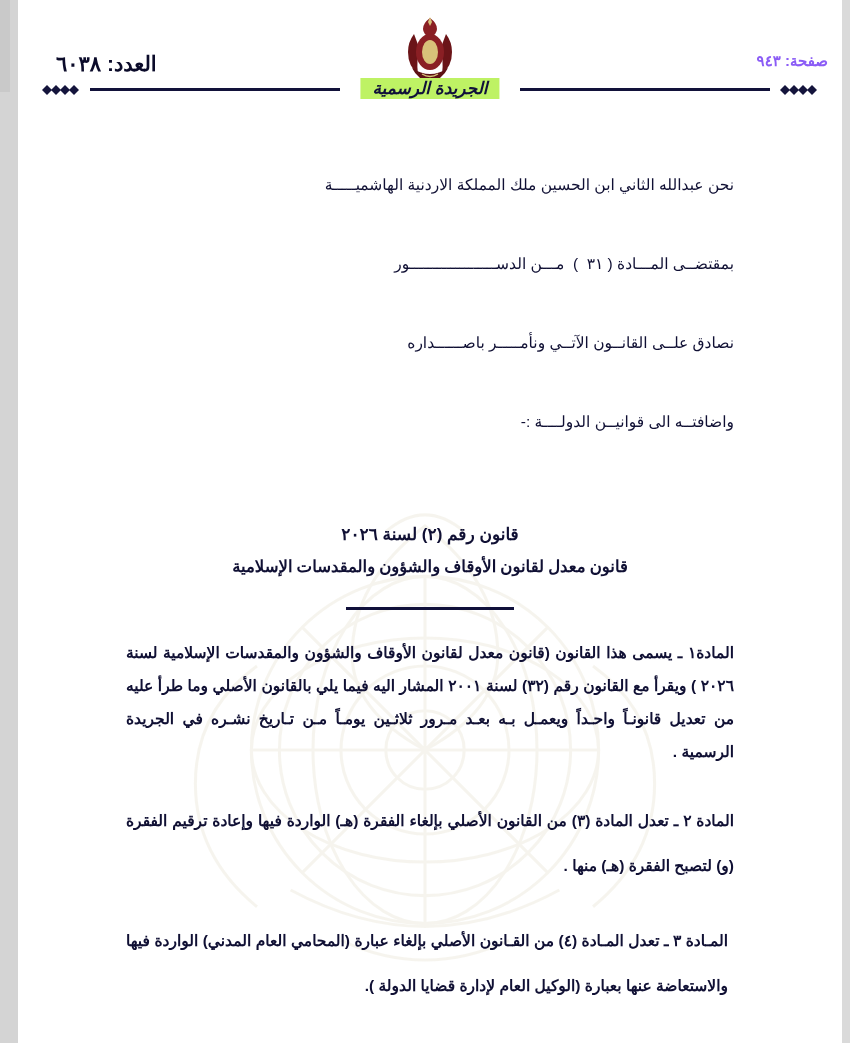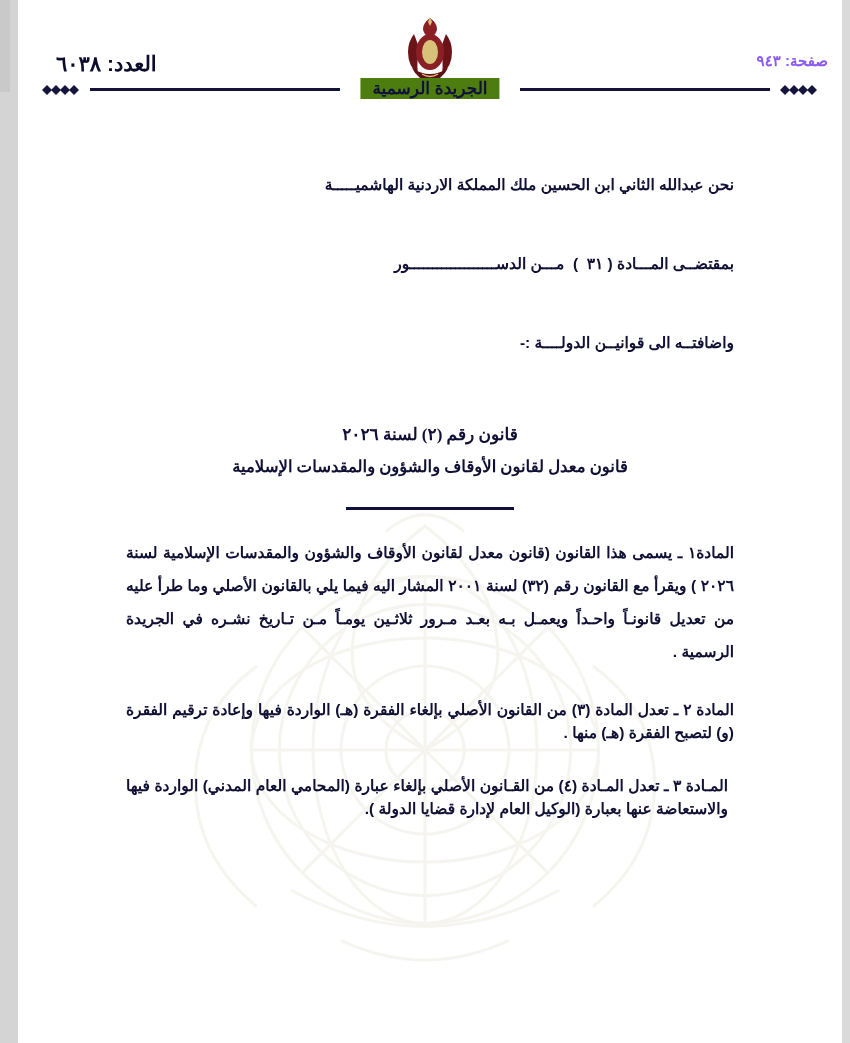--- a/index.html
+++ b/index.html
@@ -111,22 +111,23 @@
   .rule-line.right { right: 72px; width: 250px; }
   .rule-line.left  { left: 72px;  width: 250px; }
   .rule-title {
     position: absolute;
     left: 50%;
     top: 0;
     transform: translateX(-50%);
     font-size: 17px;
     font-weight: bold;
     color: #10103a;
-    background: #4d7c0f;
+    background: #bef264;
     padding: 0 12px;
+    font-style: italic;
   }
   .knot {
     position: absolute;
     top: 3px;
     width: 42px;
     height: 18px;
   }
   .knot.right { right: 22px; }
   .knot.left  { left: 22px; }
   .knot svg { width: 100%; height: 100%; display: block; }
@@ -137,54 +138,53 @@
     top: 112px;
     left: 18px;
     right: 8px;
     bottom: 0;
     padding: 8px 108px 0 108px;
     box-sizing: border-box;
     color: #101034;
   }
   .preamble {
     font-size: 15.5px;
-    font-weight: bold;
+    font-weight: normal;
     line-height: 26px;
     text-align: right;
     white-space: pre-wrap;
   }
   .preamble div { margin-bottom: 1px; }
 
   .law-no {
-    margin-top: 15px;
+    margin-top: 36px;
     text-align: center;
     font-size: 17px;
     font-weight: bold;
     letter-spacing: 0.5px;
-    font-family: Liberation Serif, serif;
   }
   .law-title {
     margin-top: 12px;
     text-align: center;
     font-size: 16.5px;
     font-weight: bold;
     font-family: Liberation Serif, serif;
   }
   .sep {
     width: 168px;
     height: 3px;
     background: #10103a;
     margin: 30px auto 0 auto;
   }
 
   .article {
     margin-top: 26px;
     font-size: 15.5px;
     font-weight: bold;
-    line-height: 23px;
+    line-height: 45px;
     text-align: justify;
     text-align-last: right;
   }
   .article.a1 { line-height: 33px; }
   .article.a2 { margin-top: 30px; }
   .article.a3 { margin-top: 30px; padding-right: 6px; }
 </style>
 </head>
 <body>
 
@@ -256,20 +256,21 @@
         </svg>
       </div>
     </div>
   </div>
 
   <div class="content">
 
     <div class="preamble">
       <div>نحن عبدالله الثاني ابن الحسين ملك المملكة الاردنية الهاشميـــــة</div>
       <div>بمقتضــى المـــادة ( ٣١  )  مـــن الدســـــــــــــــــــور</div>
+      <div>نصادق علــى القانــون الآتــي ونأمـــــر باصــــــداره</div>
       <div>واضافتــه الى قوانيــن الدولــــة :-</div>
     </div>
 
     <div class="law-no">قانون رقم (٢) لسنة ٢٠٢٦</div>
     <div class="law-title">قانون معدل لقانون الأوقاف والشؤون والمقدسات الإسلامية</div>
 
     <div class="sep"></div>
 
     <div class="article a1">المادة١ ـ يسمى هذا القانون (قانون معدل لقانون الأوقاف والشؤون والمقدسات الإسلامية لسنة ٢٠٢٦  ) ويقرأ مع القانون  رقم (٣٢) لسنة ٢٠٠١ المشار اليه فيما يلي بالقانون الأصلي وما طرأ عليه من تعديل قانونـاً واحـداً ويعمـل بـه بعـد مـرور ثلاثـين يومـاً مـن تـاريخ نشـره في الجريدة الرسمية .</div>
     <div class="article a2">المادة ٢ ـ تعدل المادة (٣) من القانون الأصلي بإلغاء الفقرة (هـ) الواردة فيها وإعادة ترقيم الفقرة (و) لتصبح الفقرة (هـ) منها .</div>

